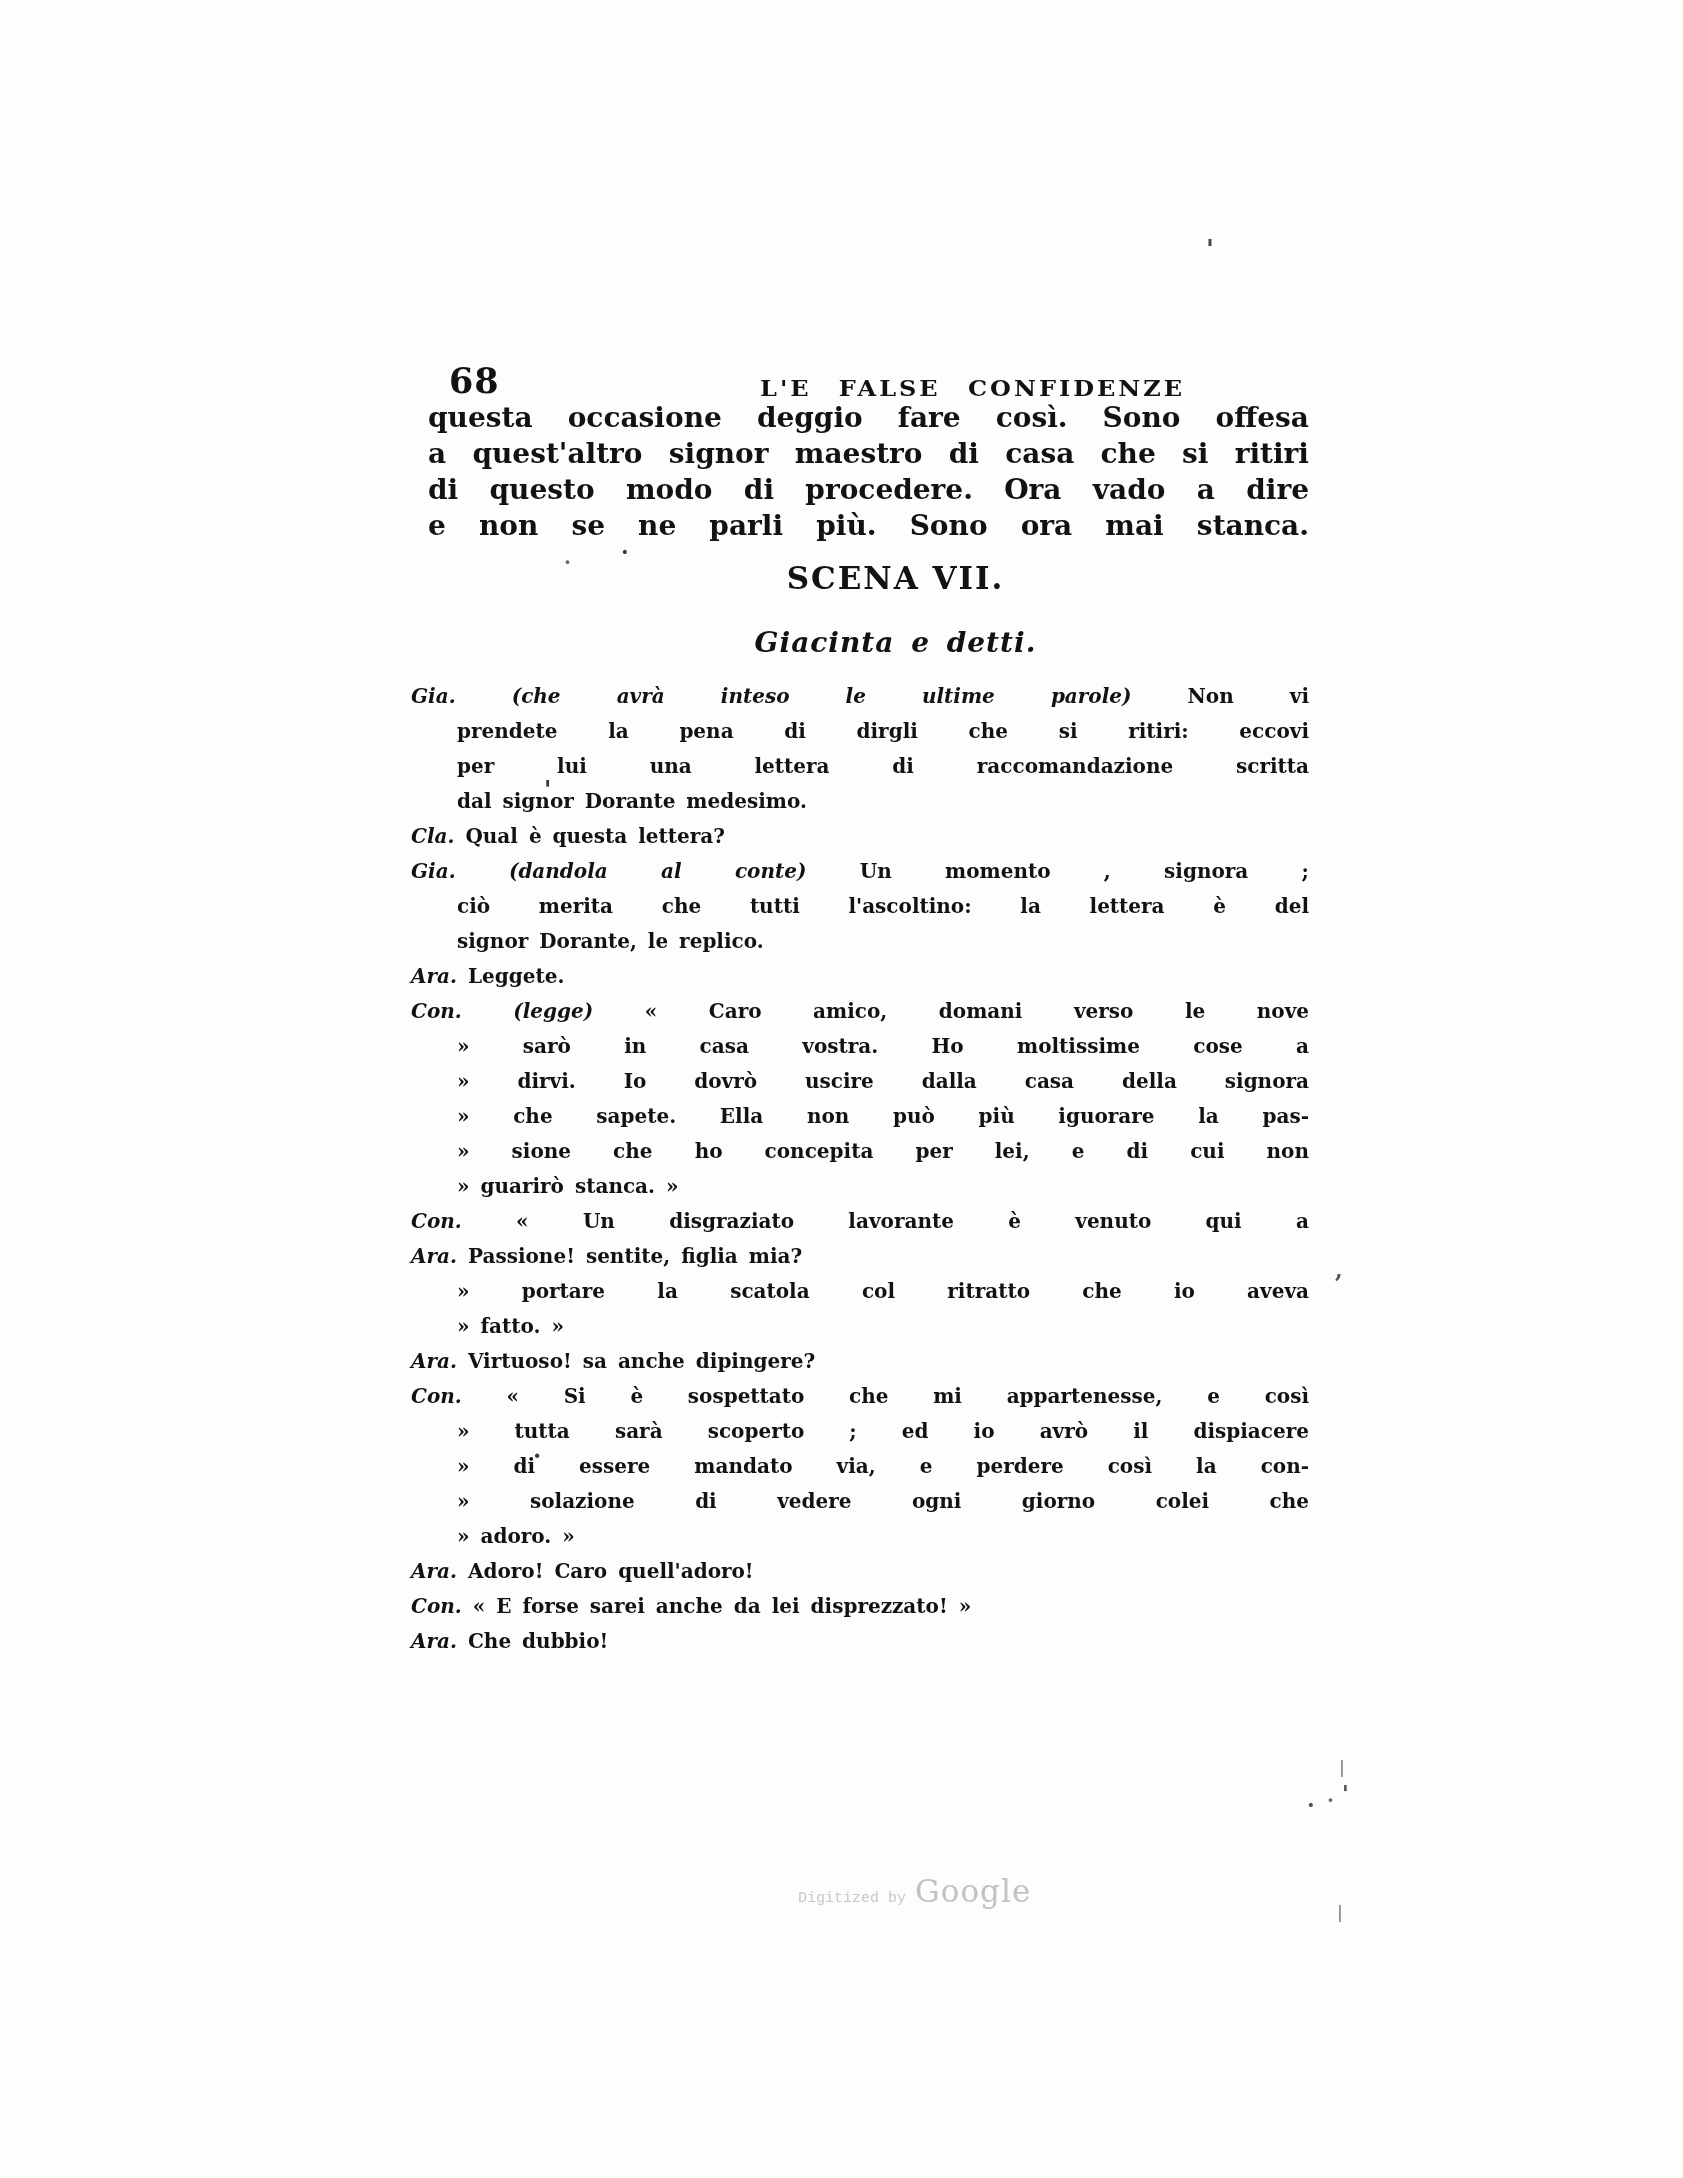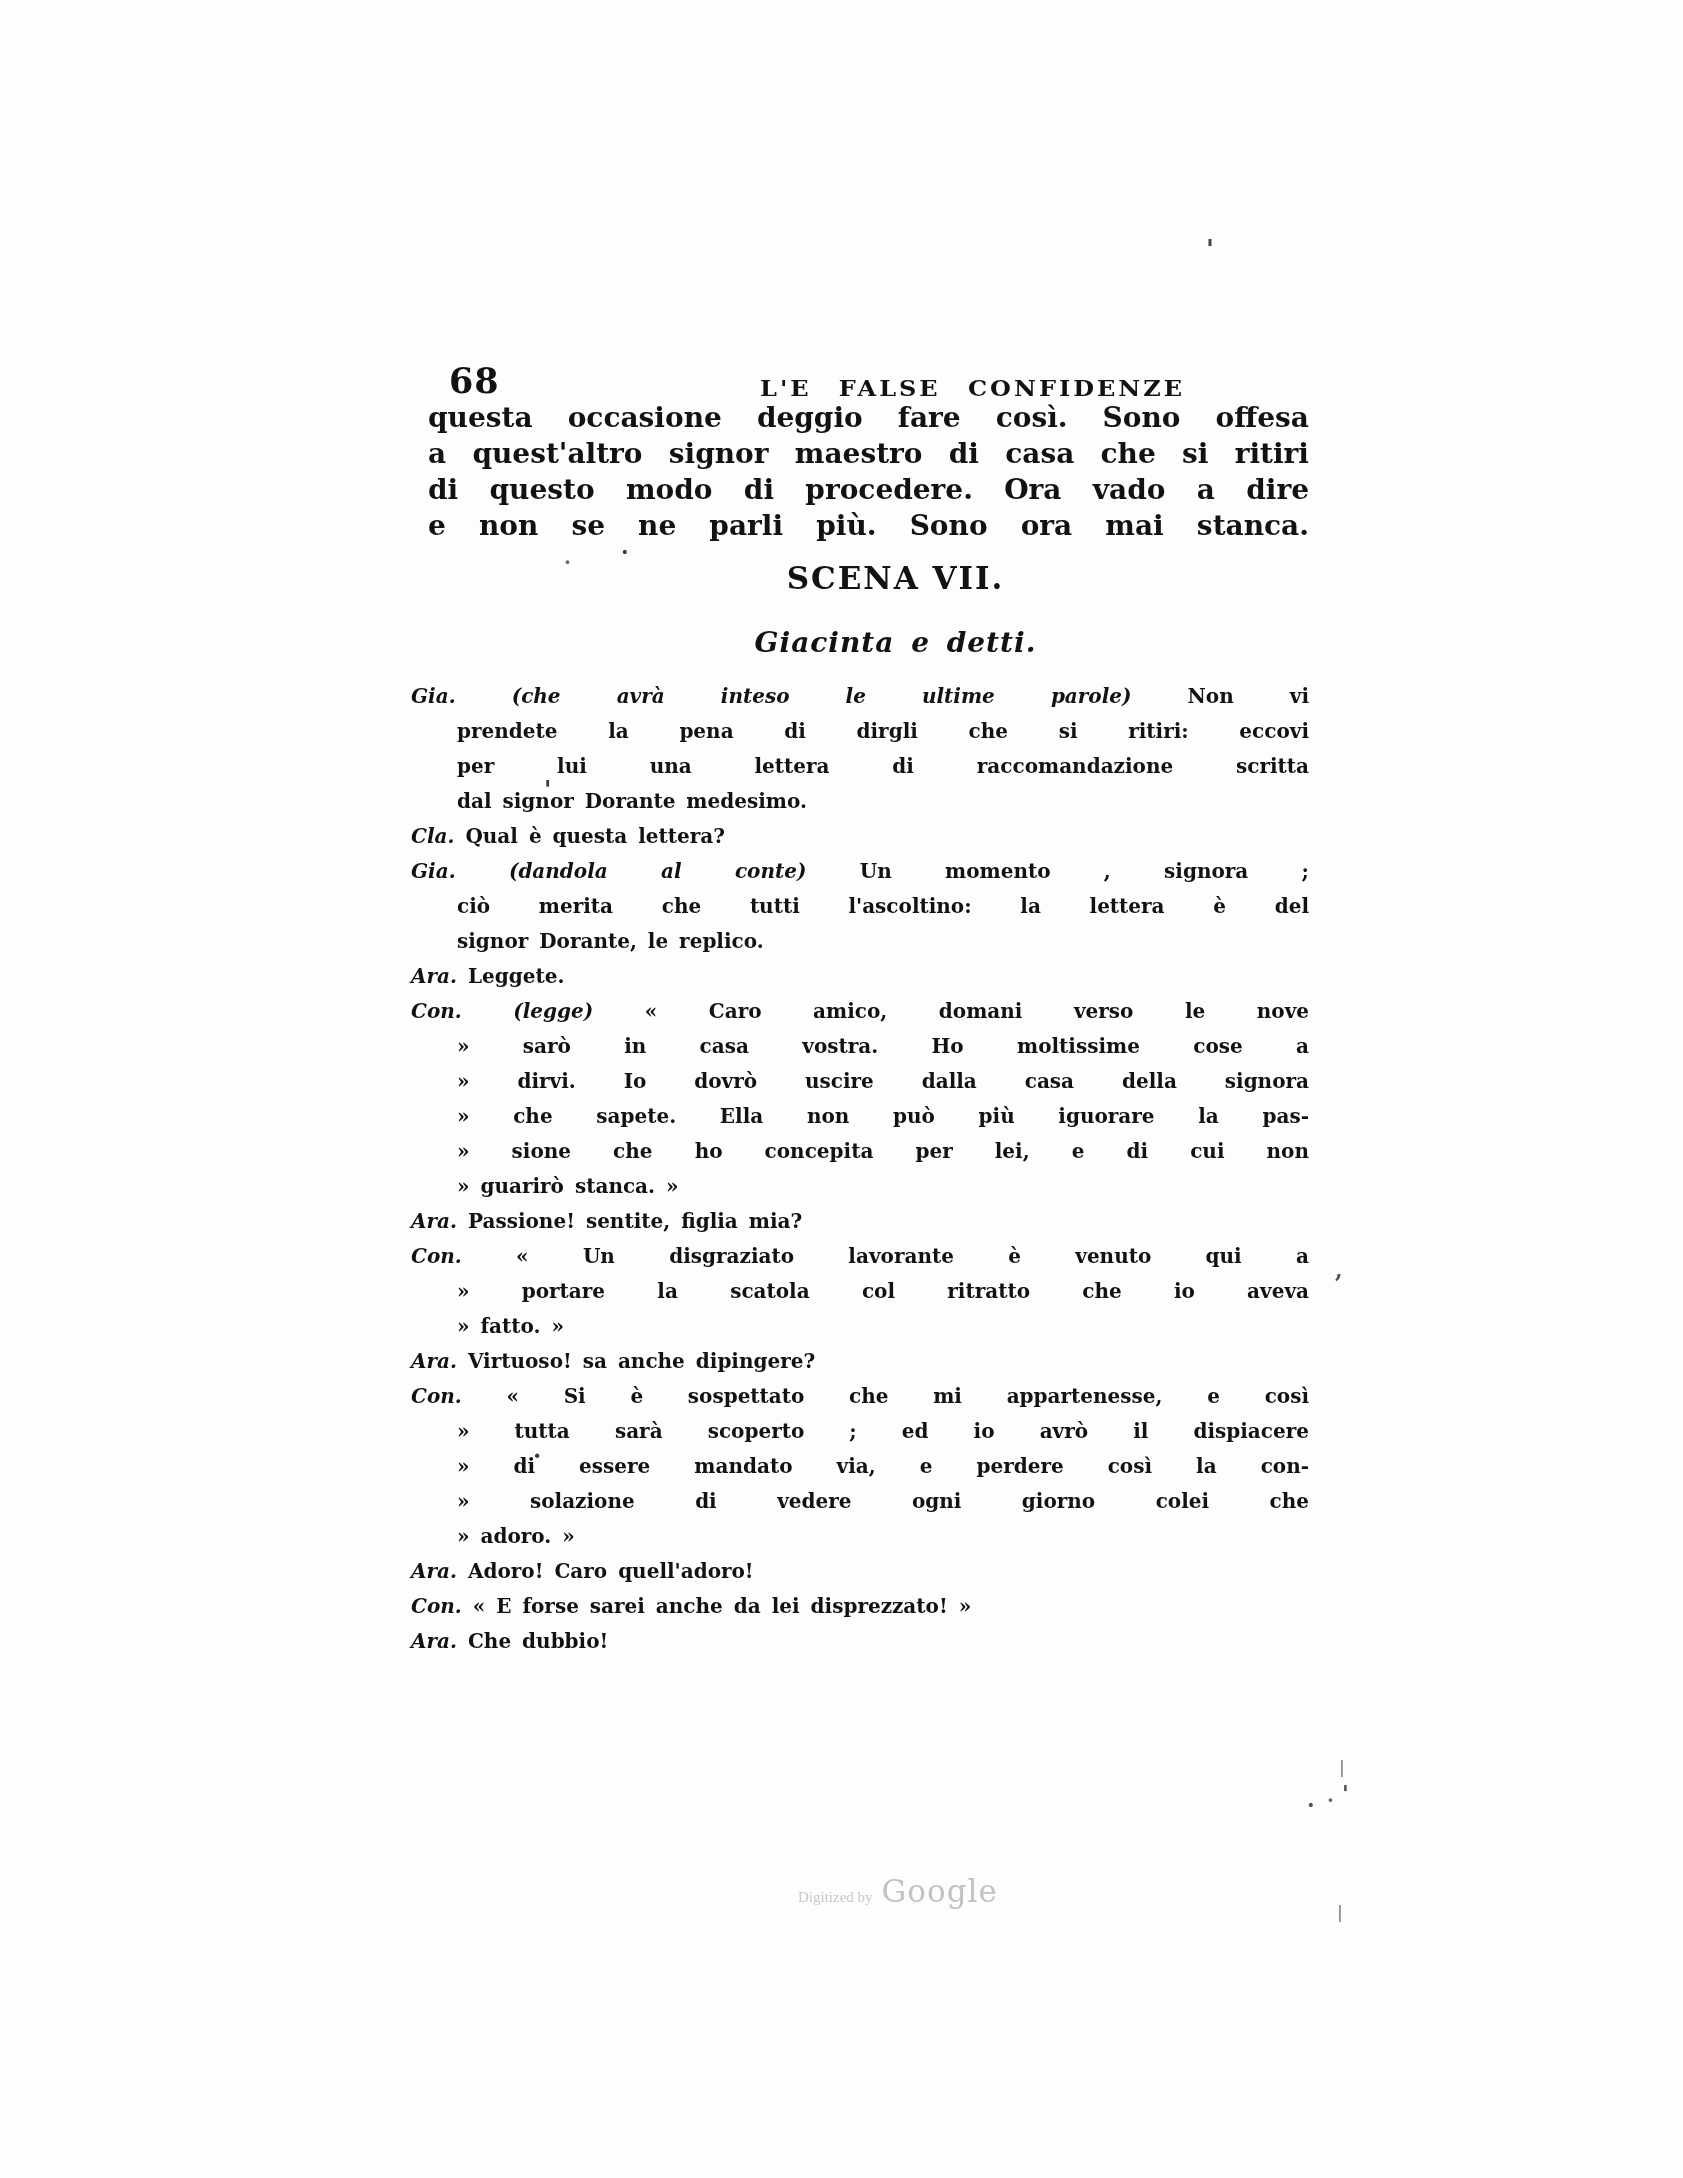--- a/index.html
+++ b/index.html
@@ -48,21 +48,21 @@
   .j{text-align:justify;text-align-last:justify;}
   .cont{padding-left:46px;}
   .sp{font-style:italic;}
   .st{font-style:italic;}
   
   #watermark{
     position:absolute;left:798px;top:1873px;
     display:flex;align-items:baseline;gap:9px;
   }
   #wm-pre{
-    font-family:Liberation Serif, serif;
+    font-family:Liberation Mono, monospace;
     font-size:15px;color:#c8c7c5;
   }
   #wm-logo{
     font-family:"DejaVu Serif", serif;
     font-size:31px;color:#c3c2c0;letter-spacing:1px;
   }
   
   .art{
     position:absolute;
     font-size:24px;font-weight:700;color:#3c3a38;
@@ -96,22 +96,22 @@
     <div class="line j"><span class="sp">Gia.</span> <span class="st">(dandola al conte)</span> <span>Un momento , signora ;</span></div>
     <div class="line j cont"><span>ciò merita che tutti l'ascoltino: la lettera è del</span></div>
     <div class="line cont"><span>signor Dorante, le replico.</span></div>
     <div class="line"><span class="sp">Ara.</span> <span>Leggete.</span></div>
     <div class="line j"><span class="sp">Con.</span> <span class="st">(legge)</span> <span>« Caro amico, domani verso le nove</span></div>
     <div class="line j cont"><span>» sarò in casa vostra. Ho moltissime cose a</span></div>
     <div class="line j cont"><span>» dirvi. Io dovrò uscire dalla casa della signora</span></div>
     <div class="line j cont"><span>» che sapete. Ella non può più iguorare la pas-</span></div>
     <div class="line j cont"><span>» sione che ho concepita per lei, e di cui non</span></div>
     <div class="line cont"><span>» guarirò stanca. »</span></div>
+    <div class="line j"><span class="sp">Con.</span> <span>« Un disgraziato lavorante è venuto qui a</span></div>
     <div class="line"><span class="sp">Ara.</span> <span>Passione! sentite, figlia mia?</span></div>
-    <div class="line j"><span class="sp">Con.</span> <span>« Un disgraziato lavorante è venuto qui a</span></div>
     <div class="line j cont"><span>» portare la scatola col ritratto che io aveva</span></div>
     <div class="line cont"><span>» fatto. »</span></div>
     <div class="line"><span class="sp">Ara.</span> <span>Virtuoso! sa anche dipingere?</span></div>
     <div class="line j"><span class="sp">Con.</span> <span>« Si è sospettato che mi appartenesse, e così</span></div>
     <div class="line j cont"><span>» tutta sarà scoperto ; ed io avrò il dispiacere</span></div>
     <div class="line j cont"><span>» di essere mandato via, e perdere così la con-</span></div>
     <div class="line j cont"><span>» solazione di vedere ogni giorno colei che</span></div>
     <div class="line cont"><span>» adoro. »</span></div>
     <div class="line"><span class="sp">Ara.</span> <span>Adoro! Caro quell'adoro!</span></div>
     <div class="line"><span class="sp">Con.</span> <span>« E forse sarei anche da lei disprezzato! »</span></div>

